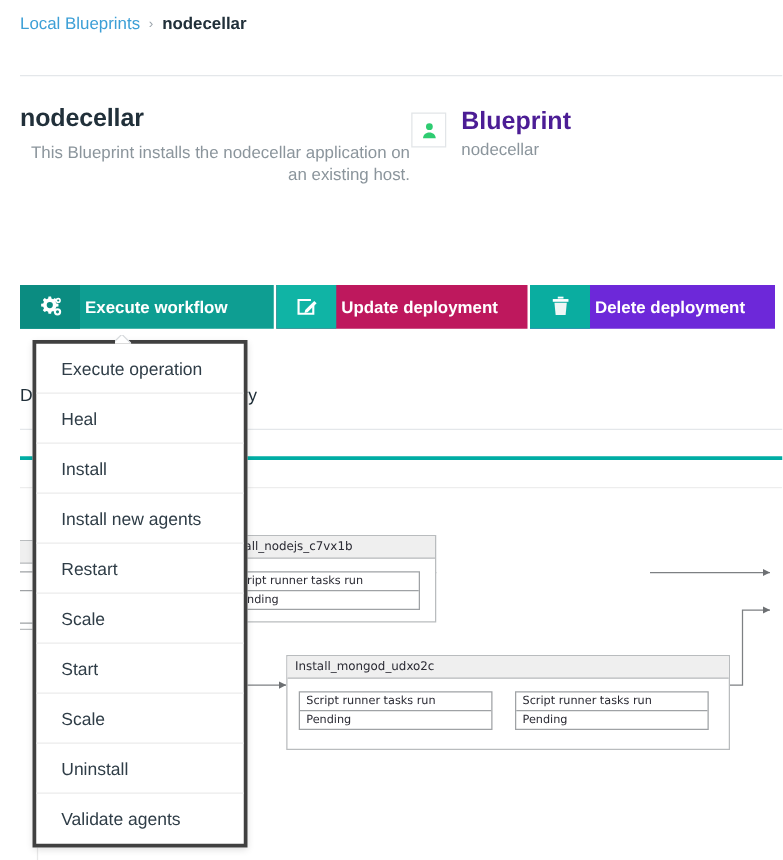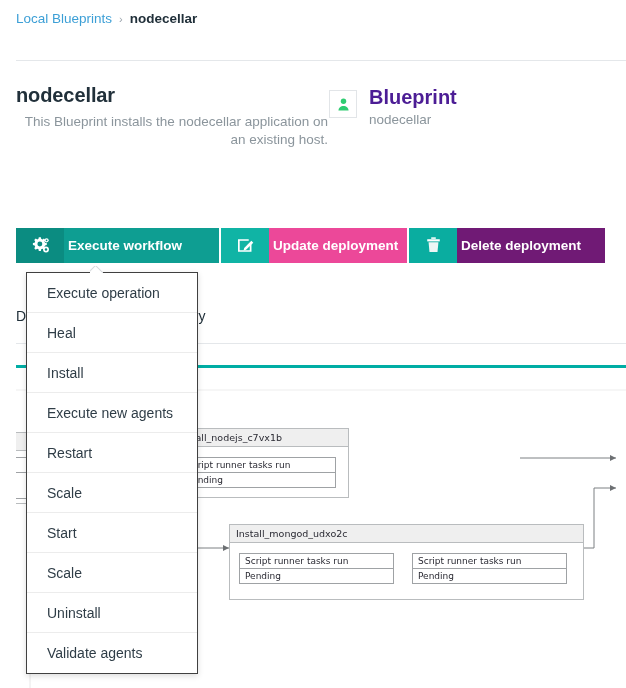--- a/index.html
+++ b/index.html
@@ -60,23 +60,23 @@
     border: none; cursor: pointer; padding: 0;
   }
   .btn-icon {
     width: 48px; height: 35px;
     display: flex; align-items: center; justify-content: center;
     flex-shrink: 0;
   }
   .btn-label { padding-right: 22px; padding-left: 4px; white-space: nowrap; }
   .btn-exec { background: #0e9e92; width: 203px; }
   .btn-exec .btn-icon { background: #0b8c81; }
-  .btn-update { background: #ec4899; width: 186px; }
+  .btn-update { background: #be185d; width: 201px; }
   .btn-update .btn-icon { background: #10b4a5; }
-  .btn-delete { background: #701a75; width: 196px; }
+  .btn-delete { background: #6d28d9; width: 196px; }
   .btn-delete .btn-icon { background: #0aada0; }
 
   
   .tabs {
     position: absolute; left: 16px; top: 308px;
     display: flex; gap: 0; font-size: 14px;
   }
   .tab {
     padding: 0 22px 10px 0; color: #21303a; cursor: pointer;
   }
@@ -126,21 +126,21 @@
   .doc-ico::before {
     content: ""; position: absolute; left: 2px; top: 3px;
     width: 8px; height: 1px; background: #4a4d50;
     box-shadow: 0 3px 0 #4a4d50, 0 6px 0 #4a4d50;
   }
 
   
   .menu {
     position: absolute; left: 26px; top: 272px;
     width: 172px; background: #fff;
-    border: 1px solid #404040;
+    border: 3px solid #404040;
     box-shadow: 0 2px 6px rgba(0,0,0,0.14);
     z-index: 50;
   }
   .menu-caret {
     position: absolute; left: 63px; top: -7px;
     width: 13px; height: 7px; overflow: hidden;
   }
   .menu-caret::after {
     content: ""; position: absolute; left: 0px; top: 1px;
     width: 10px; height: 10px; background: #fff;
@@ -289,21 +289,21 @@
         </div>
       </div>
     </div>
   </div>
 
   <div class="menu">
     <span class="menu-caret"></span>
     <div class="mitem">Execute operation</div>
     <div class="mitem">Heal</div>
     <div class="mitem">Install</div>
-    <div class="mitem">Execute new agents</div>
+    <div class="mitem">Install new agents</div>
     <div class="mitem">Restart</div>
     <div class="mitem">Scale</div>
     <div class="mitem">Start</div>
     <div class="mitem">Scale</div>
     <div class="mitem">Uninstall</div>
     <div class="mitem">Validate agents</div>
   </div>
 
 </div>
 

